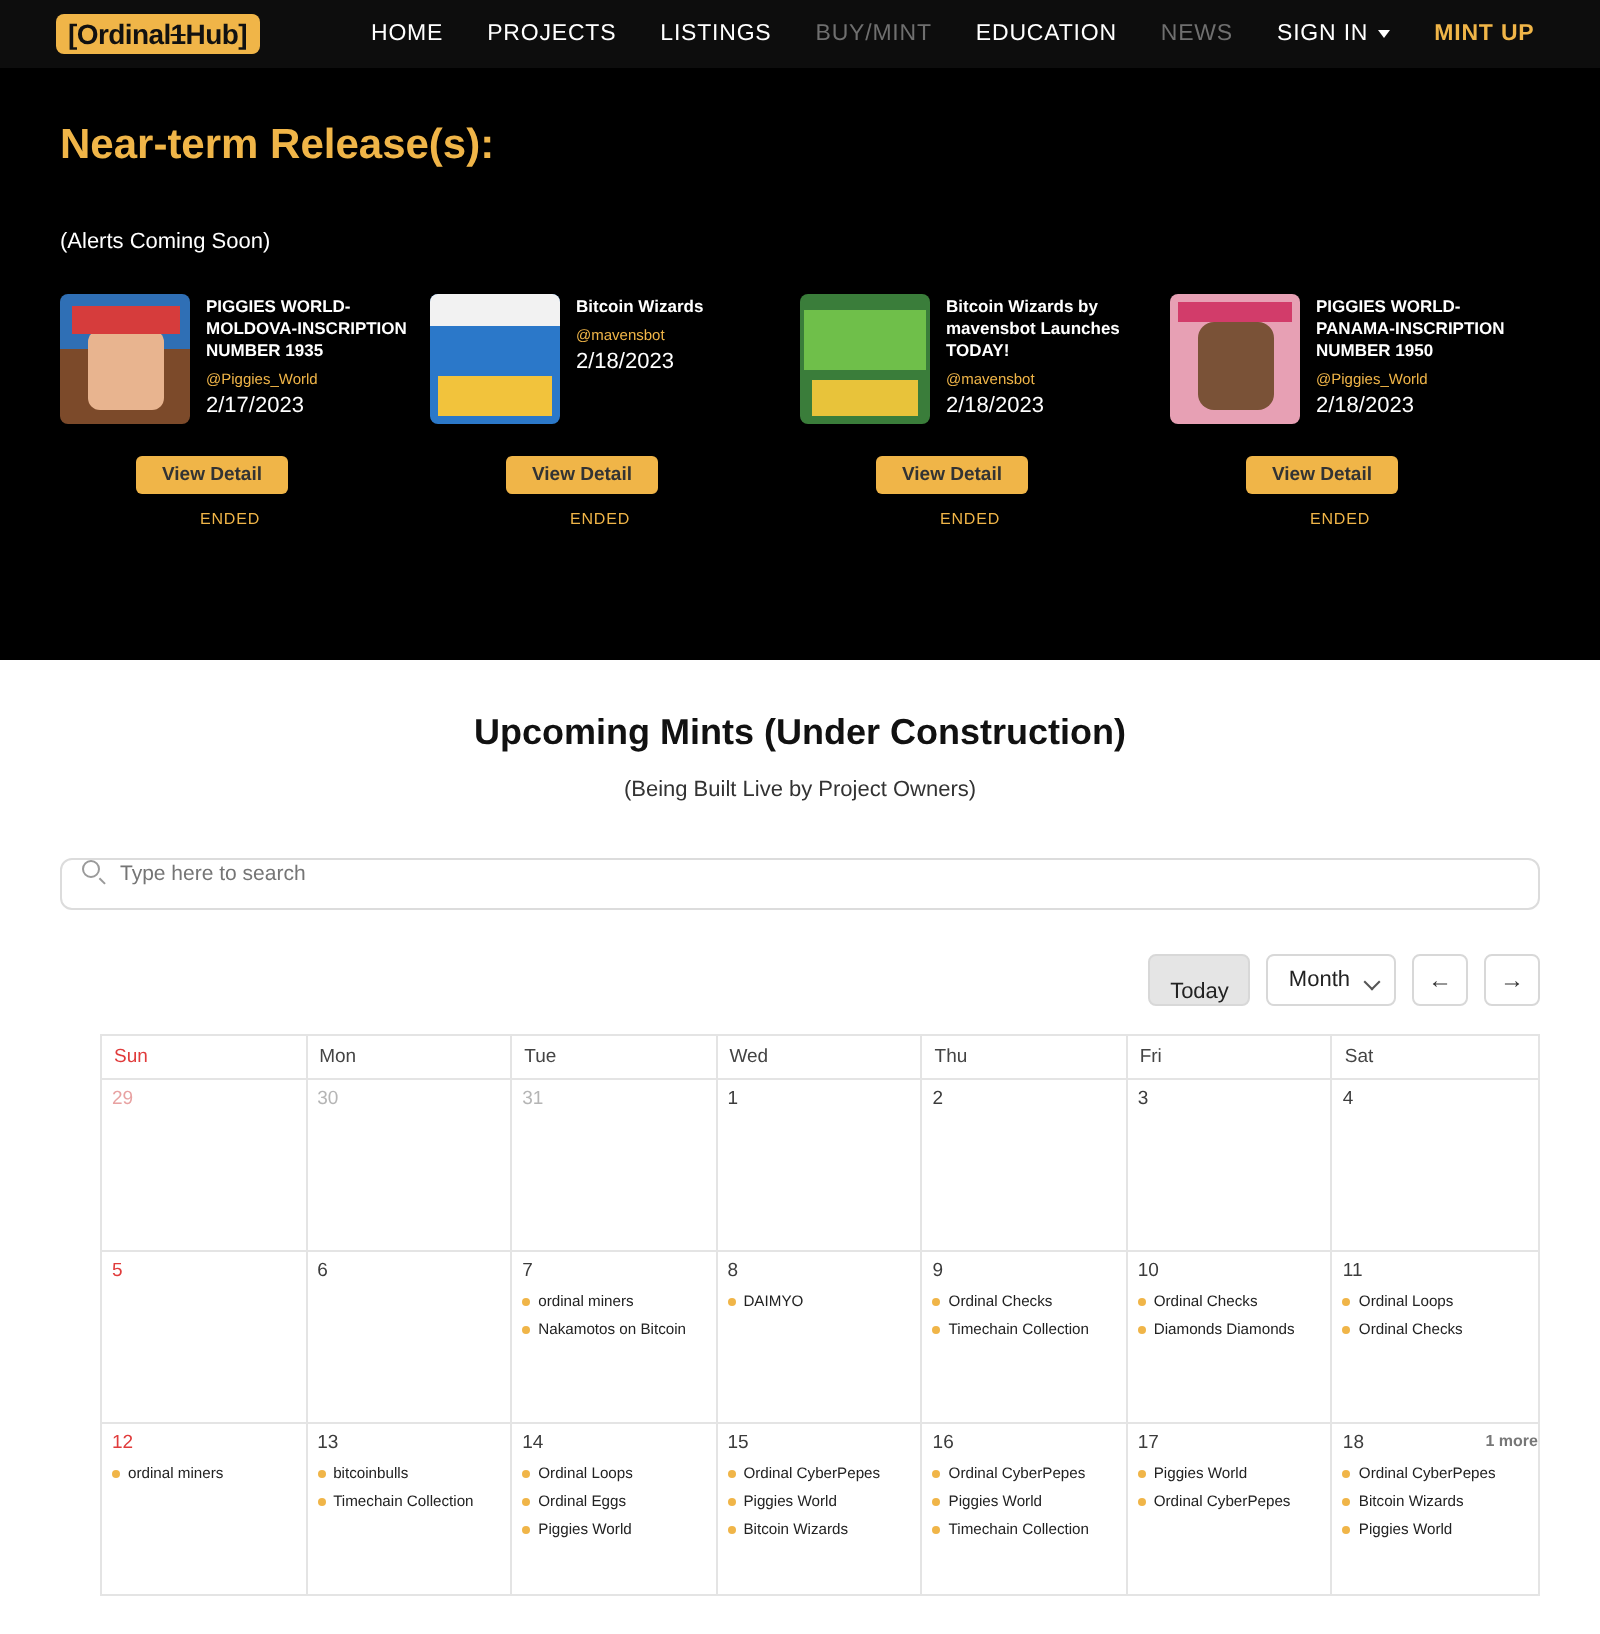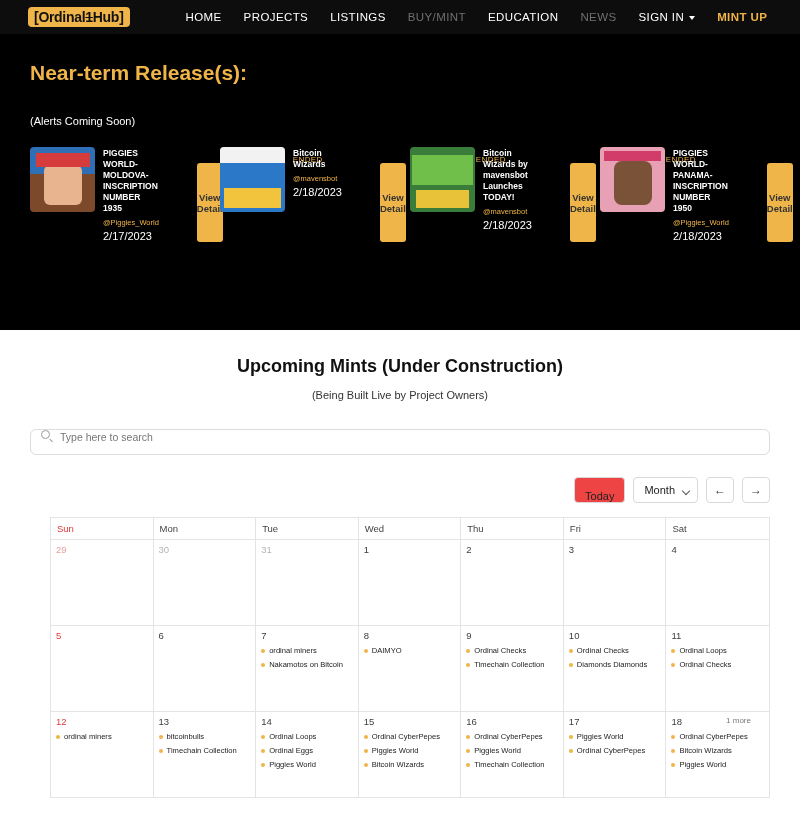--- a/index.html
+++ b/index.html
@@ -74,21 +74,21 @@
     font-size: 11px;
   }
   .cards {
     display: flex;
     margin-top: 20px;
     gap: 0;
   }
   .card {
     width: 190px;
     display: flex;
-    flex-direction: row;
+    flex-direction: column;
   }
   .card-top { display: flex; gap: 8px; }
   .thumb {
     width: 65px; height: 65px;
     border-radius: 4px;
     flex: 0 0 65px;
     overflow: hidden;
     position: relative;
   }
   .card-text { padding-top: 1px; }
@@ -196,21 +196,21 @@
   
   .cal-toolbar {
     display:flex;
     justify-content:flex-end;
     align-items:center;
     gap:8px;
     margin-top: 22px;
   }
   .tb-btn {
     border:1px solid #d8d8d8;
-    background:#ef4444;
+    background:#e5e5e5;
     border-radius:4px;
     height:26px;
     font-size:11px;
     padding:12px 10px;
     color:#222;
     cursor:pointer;
     font-family:"Liberation Sans", sans-serif;
   }
   .tb-select {
     border:1px solid #d8d8d8;
@@ -270,22 +270,22 @@
   .cal-cell {
     border-right:1px solid #e4e4e4;
     padding:4px 5px 4px 5px;
     position:relative;
   }
   .cal-cell:last-child{border-right:none;}
   .daynum { font-size:9.5px; color:#3c3c3c; }
   .daynum.red { color:#e03b3b; }
   .daynum.grey { color:#b5b5b5; }
   .more {
-    position:absolute; right:18px; top:4px;
-    font-size:8px; color:#777;
+    position:absolute; right:0; top:4px;
+    font-size:8px; color:#777;font-weight:bold;
   }
   .ev {
     display:flex; align-items:center; gap:4px;
     margin-top:5px;
     font-size:7.6px;
     color:#222;
     font-weight:normal;
     white-space:nowrap;
     overflow:hidden;
   }

